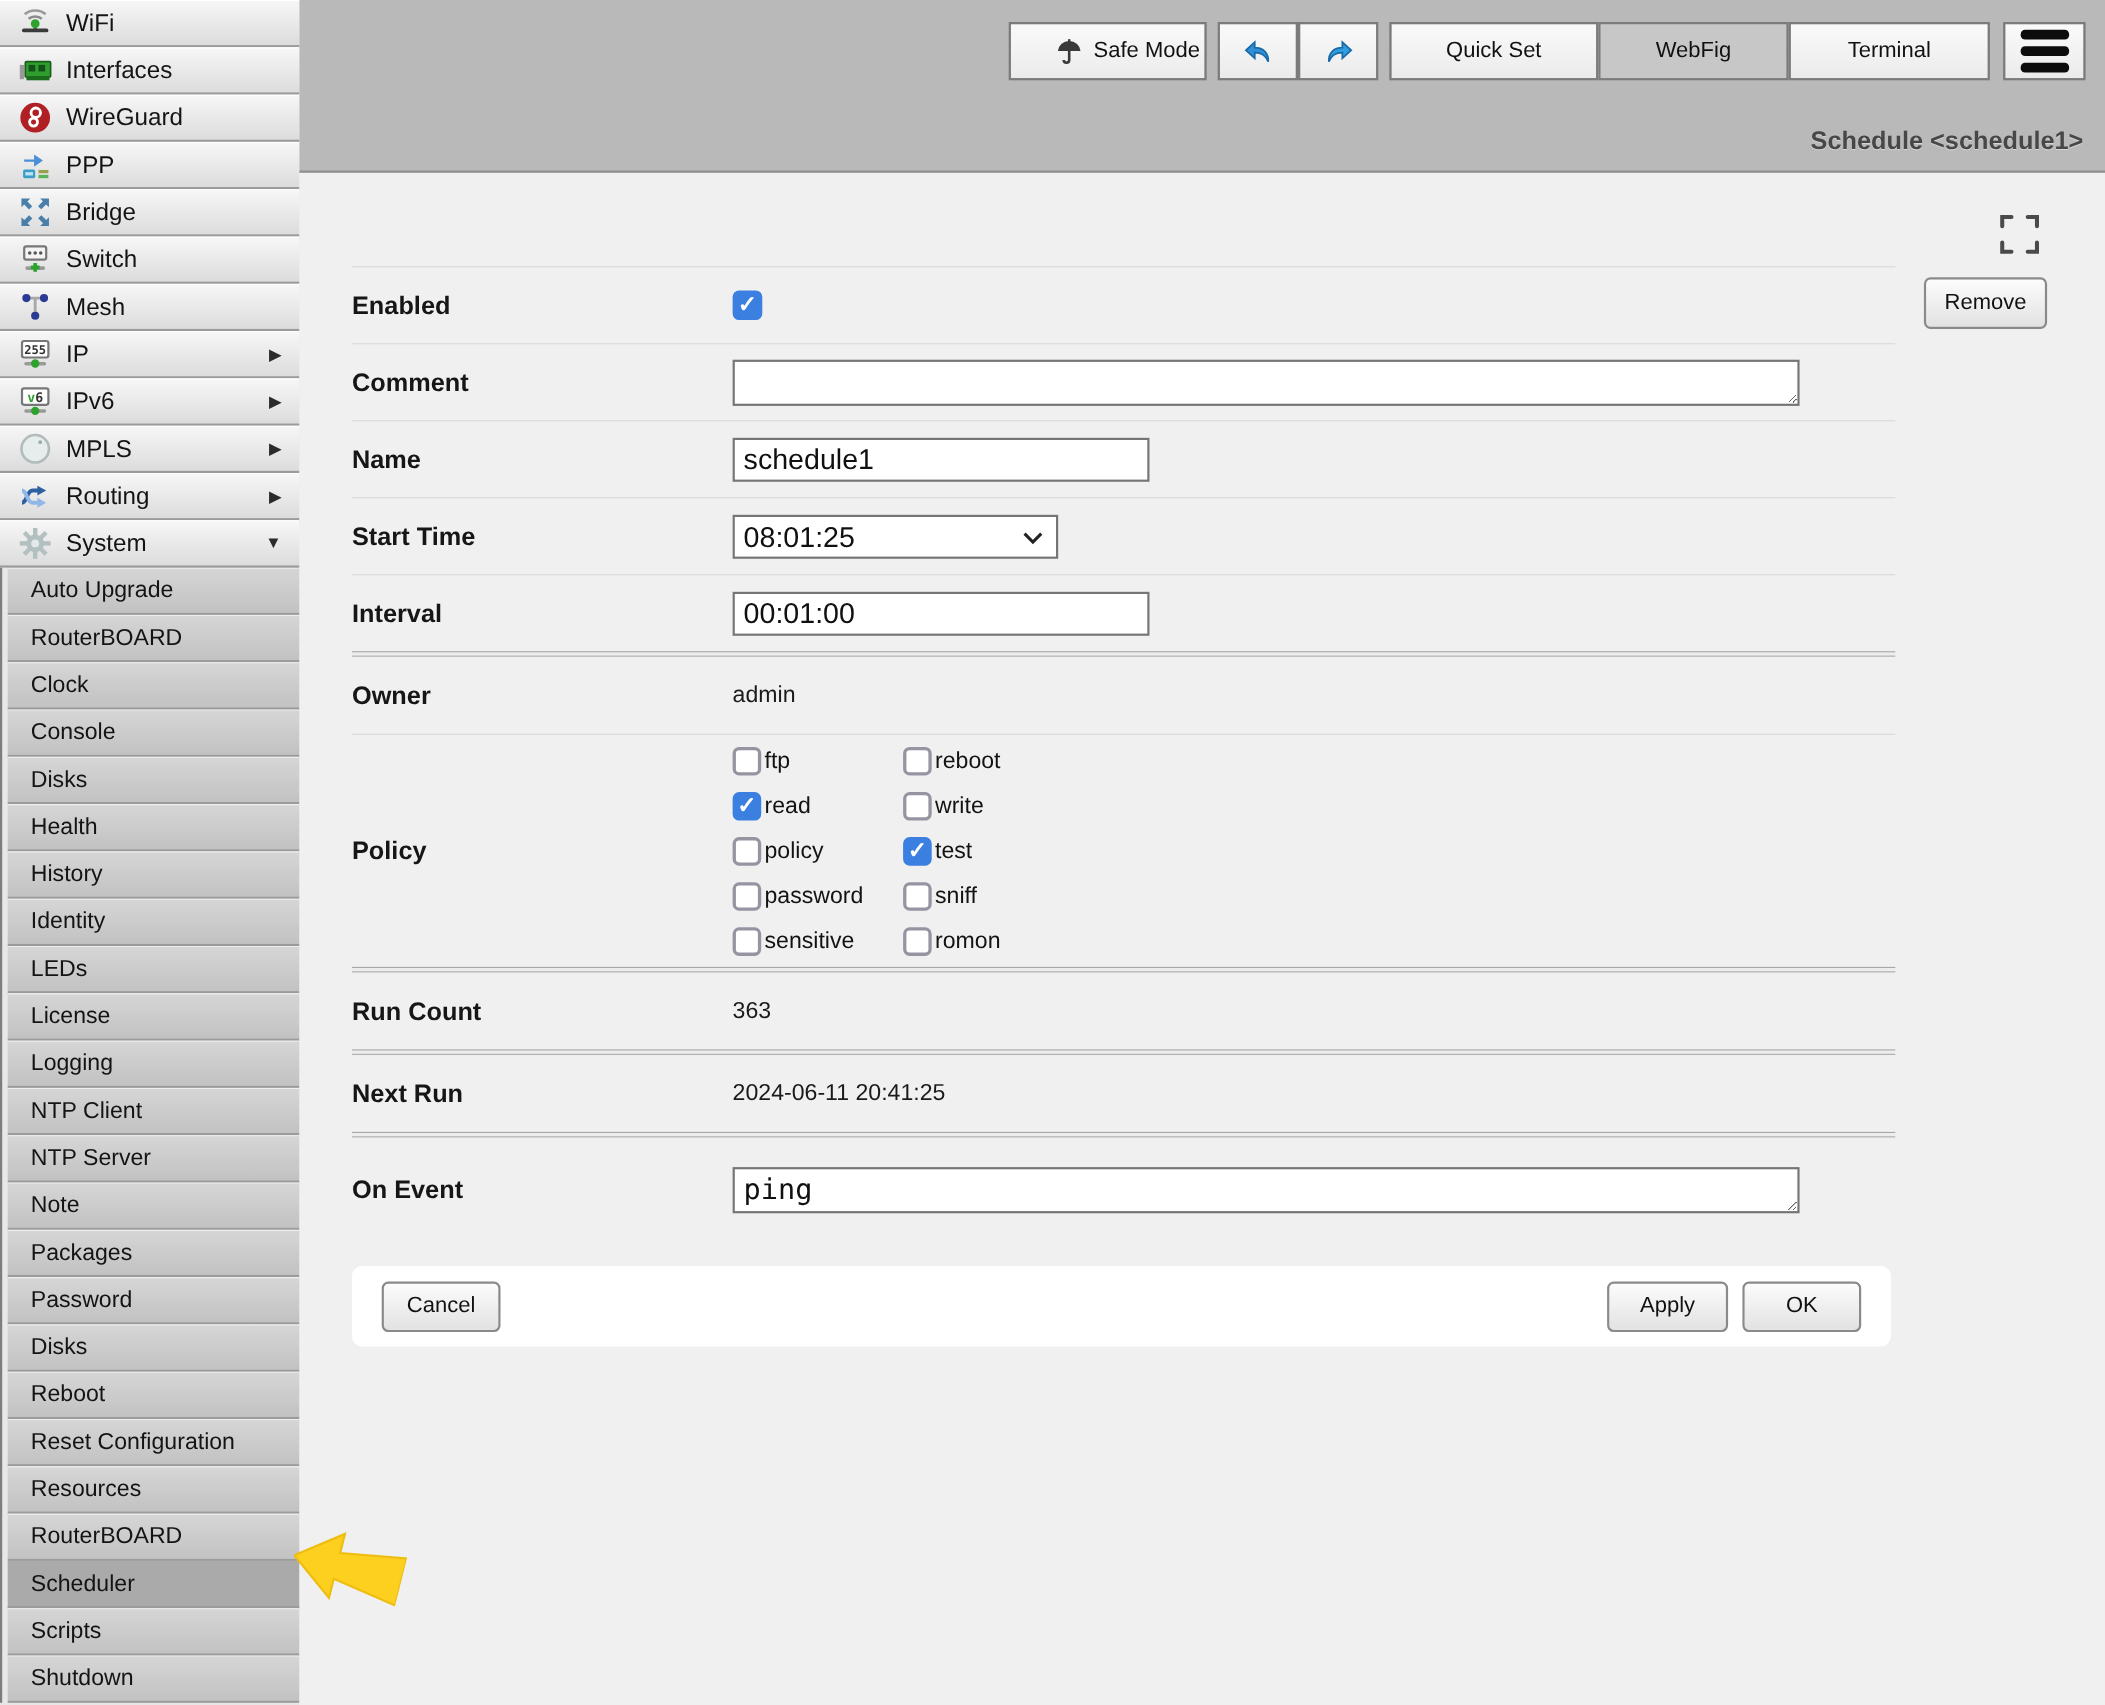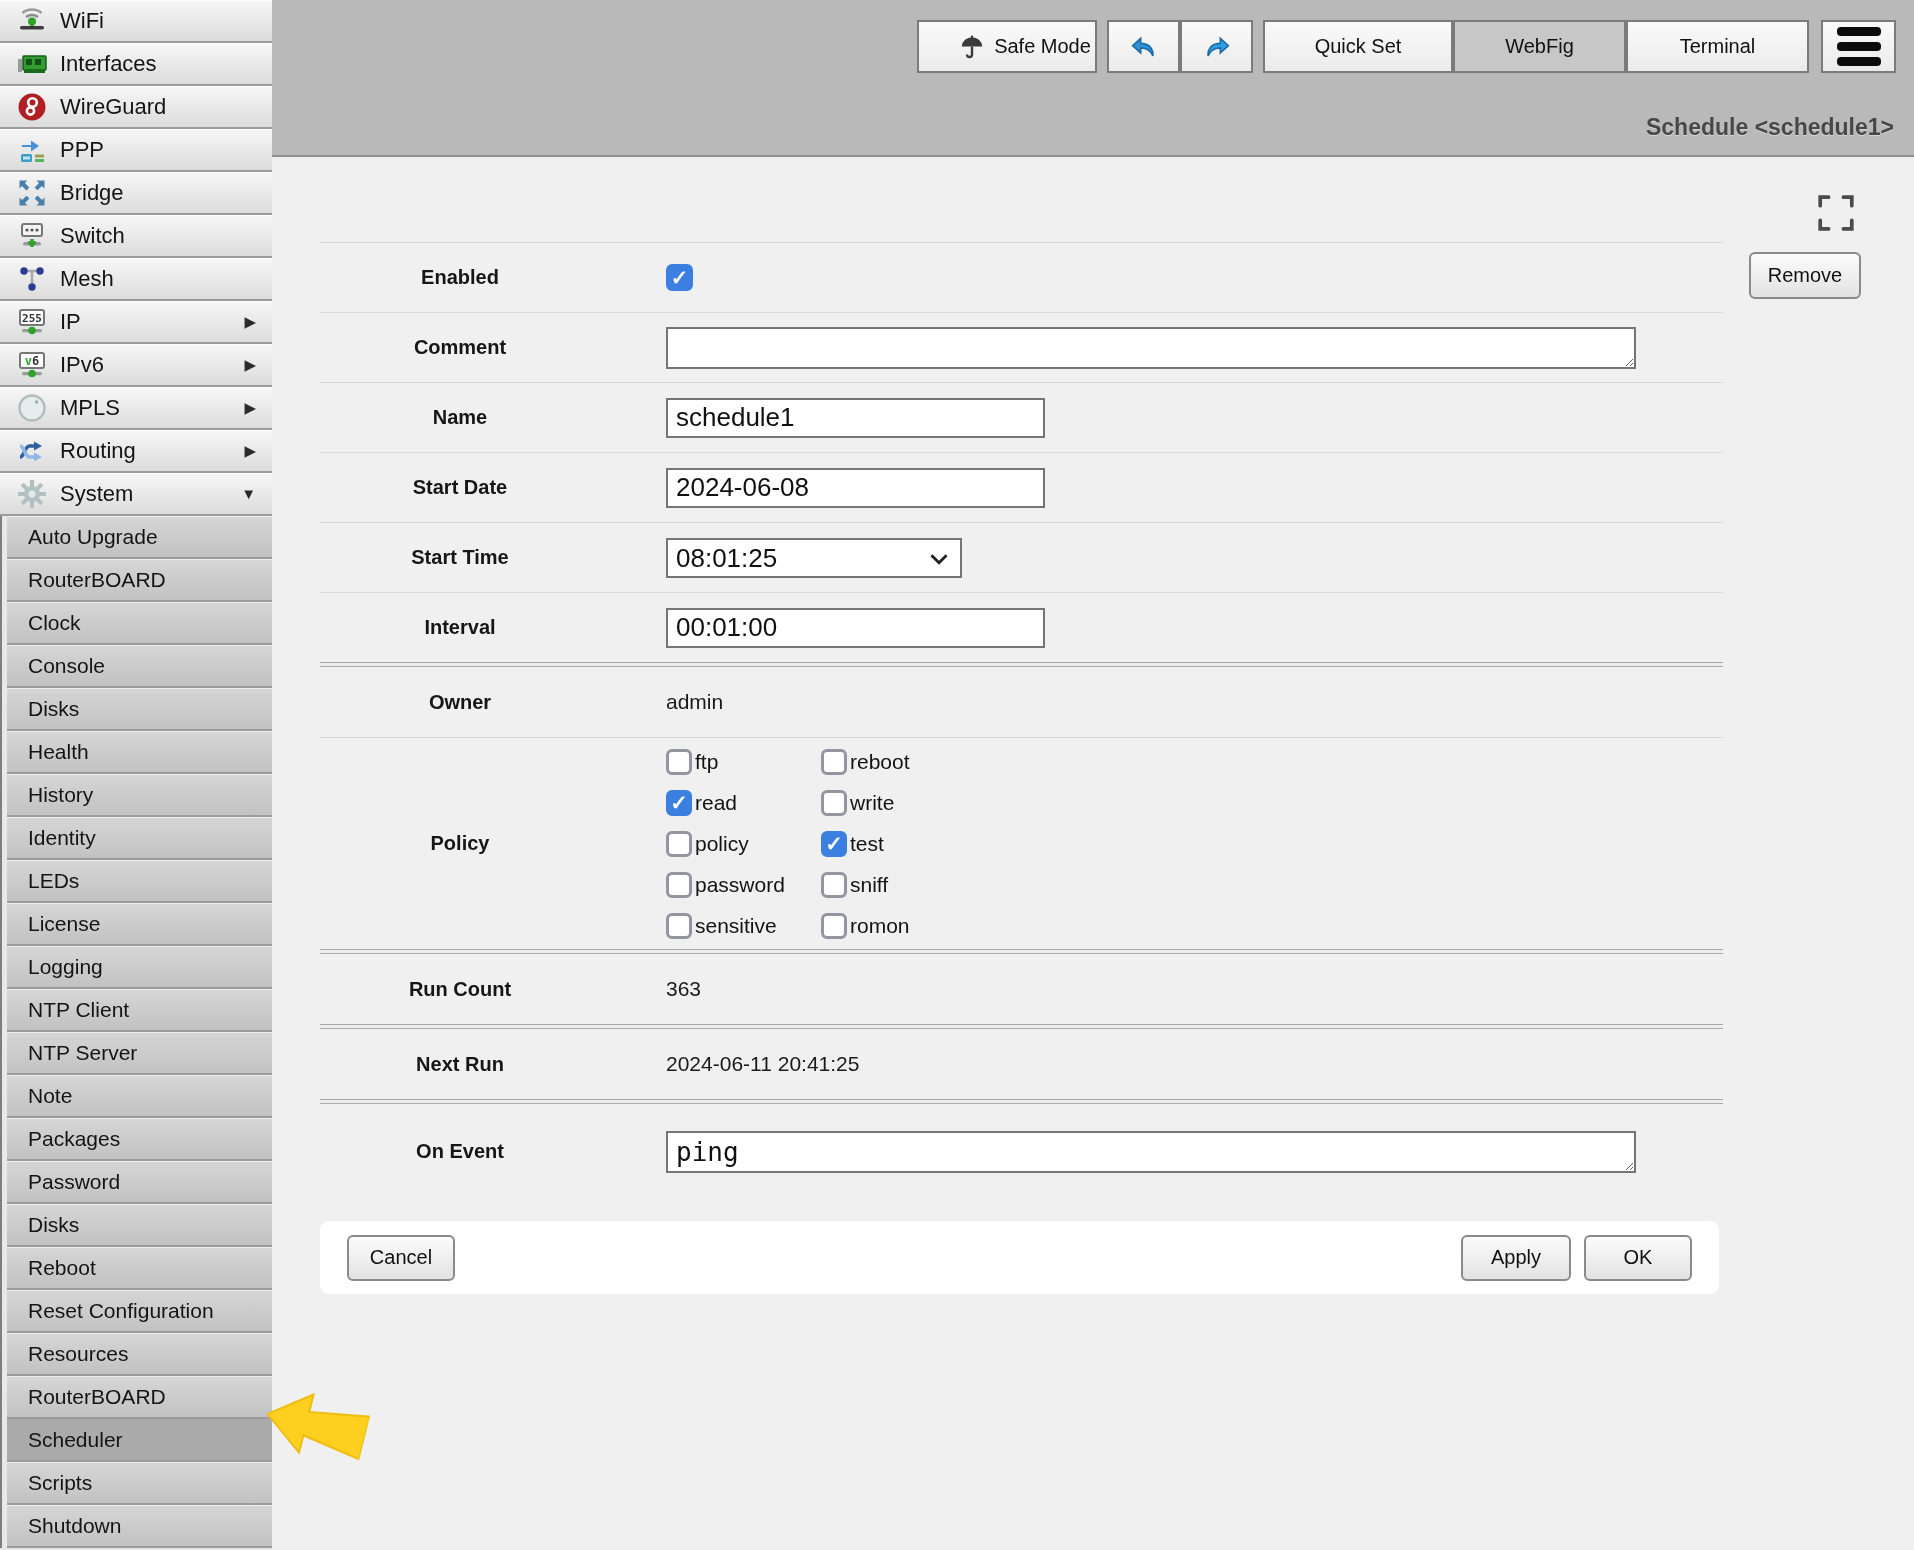--- a/index.html
+++ b/index.html
@@ -51,21 +51,21 @@
   .btn { background:linear-gradient(#fcfcfc,#e2e2e2); border:2px solid #8a8a8a;
     border-radius:6px; font-size:20px; color:#111; cursor:pointer;
     font-family:"Liberation Sans",sans-serif; }
 
   .form { margin-left:48px; width:1403px; padding-top:85px; }
   .row { display:flex; align-items:center; min-height:70px;
     border-top:1px solid #d9d9d9; }
   .row.nosep { border-top:none; }
   .sep { height:5px; border-top:1px solid #a7a7a7; border-bottom:1px solid #ababab;
     background:#ededed; }
-  .lbl { width:280px; text-align:center; font-weight:bold; font-size:20px;
+  .lbl { width:280px; text-align:left; font-weight:bold; font-size:23px;
     color:#161616; flex:0 0 280px; }
   .ctl { margin-left:66px; display:flex; align-items:center; }
   .txt-val { font-size:21px; color:#1a1a1a; }
 
   input.field, select.field, textarea.field {
     border:2px solid #757575; background:#fff; font-size:26px; color:#101010;
     font-family:"Liberation Sans",sans-serif; padding:2px 8px; height:40px; }
   .w-std { width:379px; }
   textarea.field { width:970px; height:42px; resize:both; line-height:34px; }
   textarea.mono { font-family:"DejaVu Sans Mono",monospace; }
@@ -381,26 +381,20 @@
         </div>
       </div>
 
       <div class="row">
         <div class="lbl">Name</div>
         <div class="ctl">
           <input class="field w-std" value="schedule1" style="">
         </div>
       </div>
 
-      <div class="row">
-        <div class="lbl">Start Date</div>
-        <div class="ctl">
-          <input class="field w-std" value="2024-06-08" style="">
-        </div>
-      </div>
 
       <div class="row">
         <div class="lbl">Start Time</div>
         <div class="ctl">
           <span class="sel-wrap">
             <select class="field">
               <option>08:01:25</option>
             </select>
             <svg viewBox="0 0 20 12" width="22" height="13" fill="none" stroke="#222" stroke-width="2.6">
                 <path d="M3 2 L10 9 L17 2"></path>

